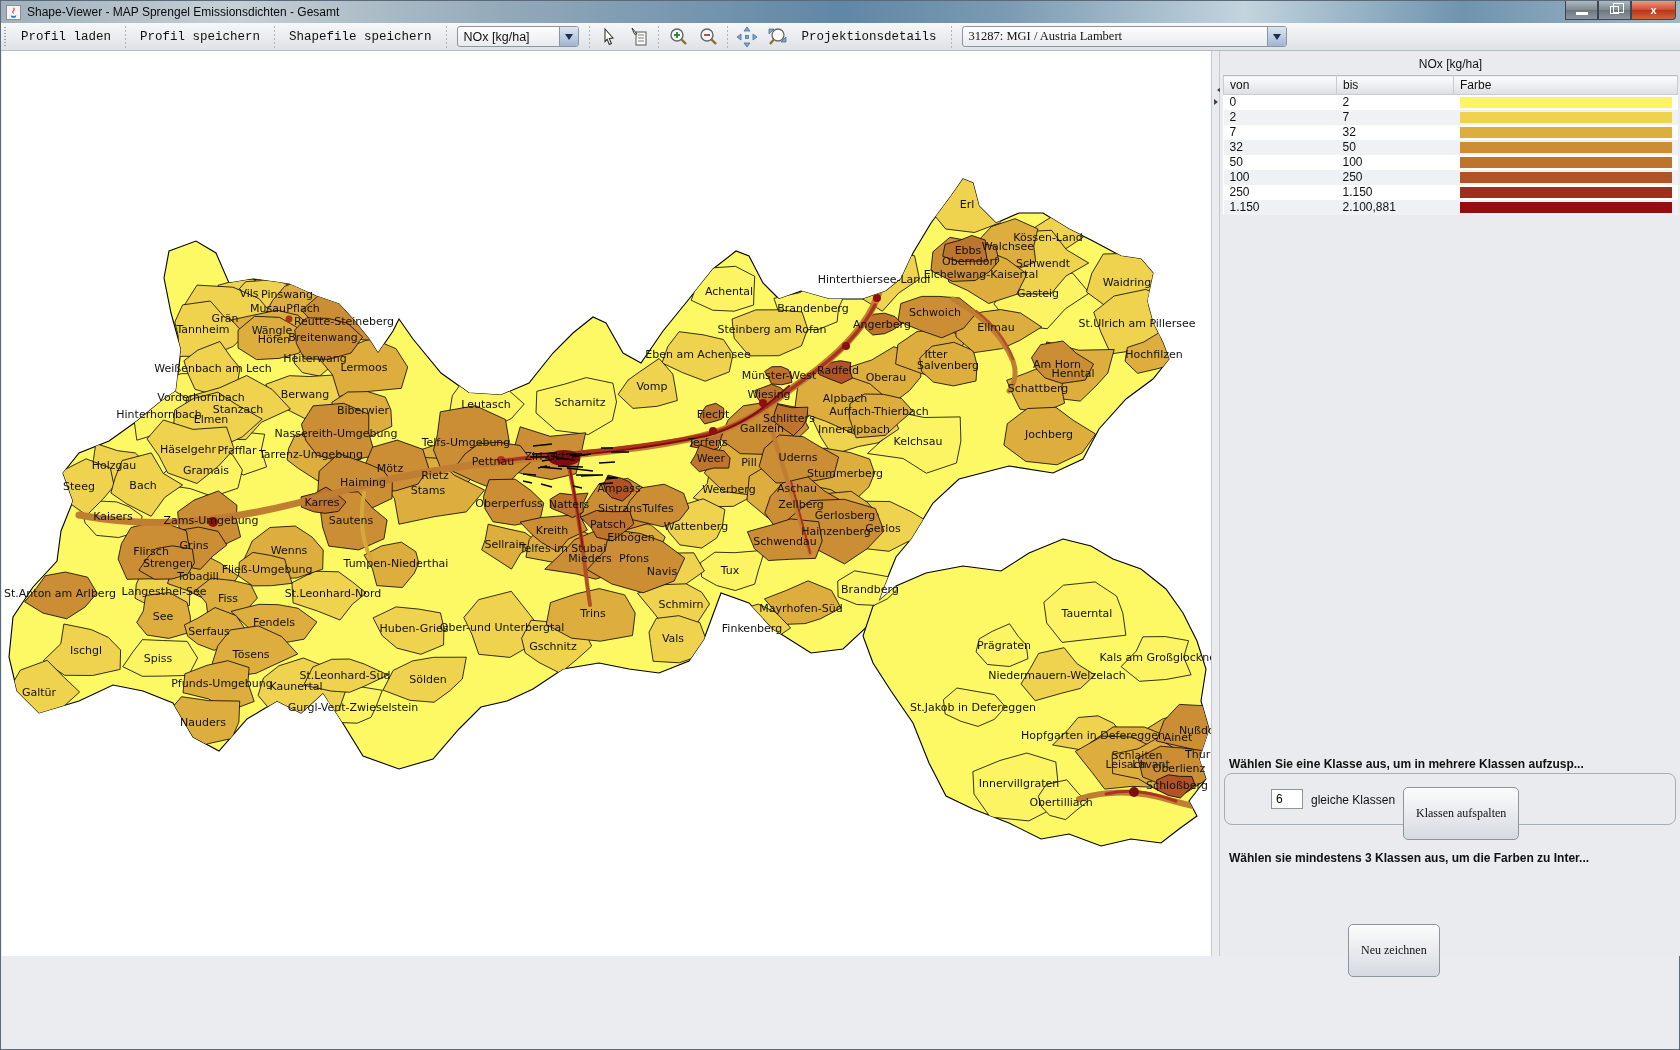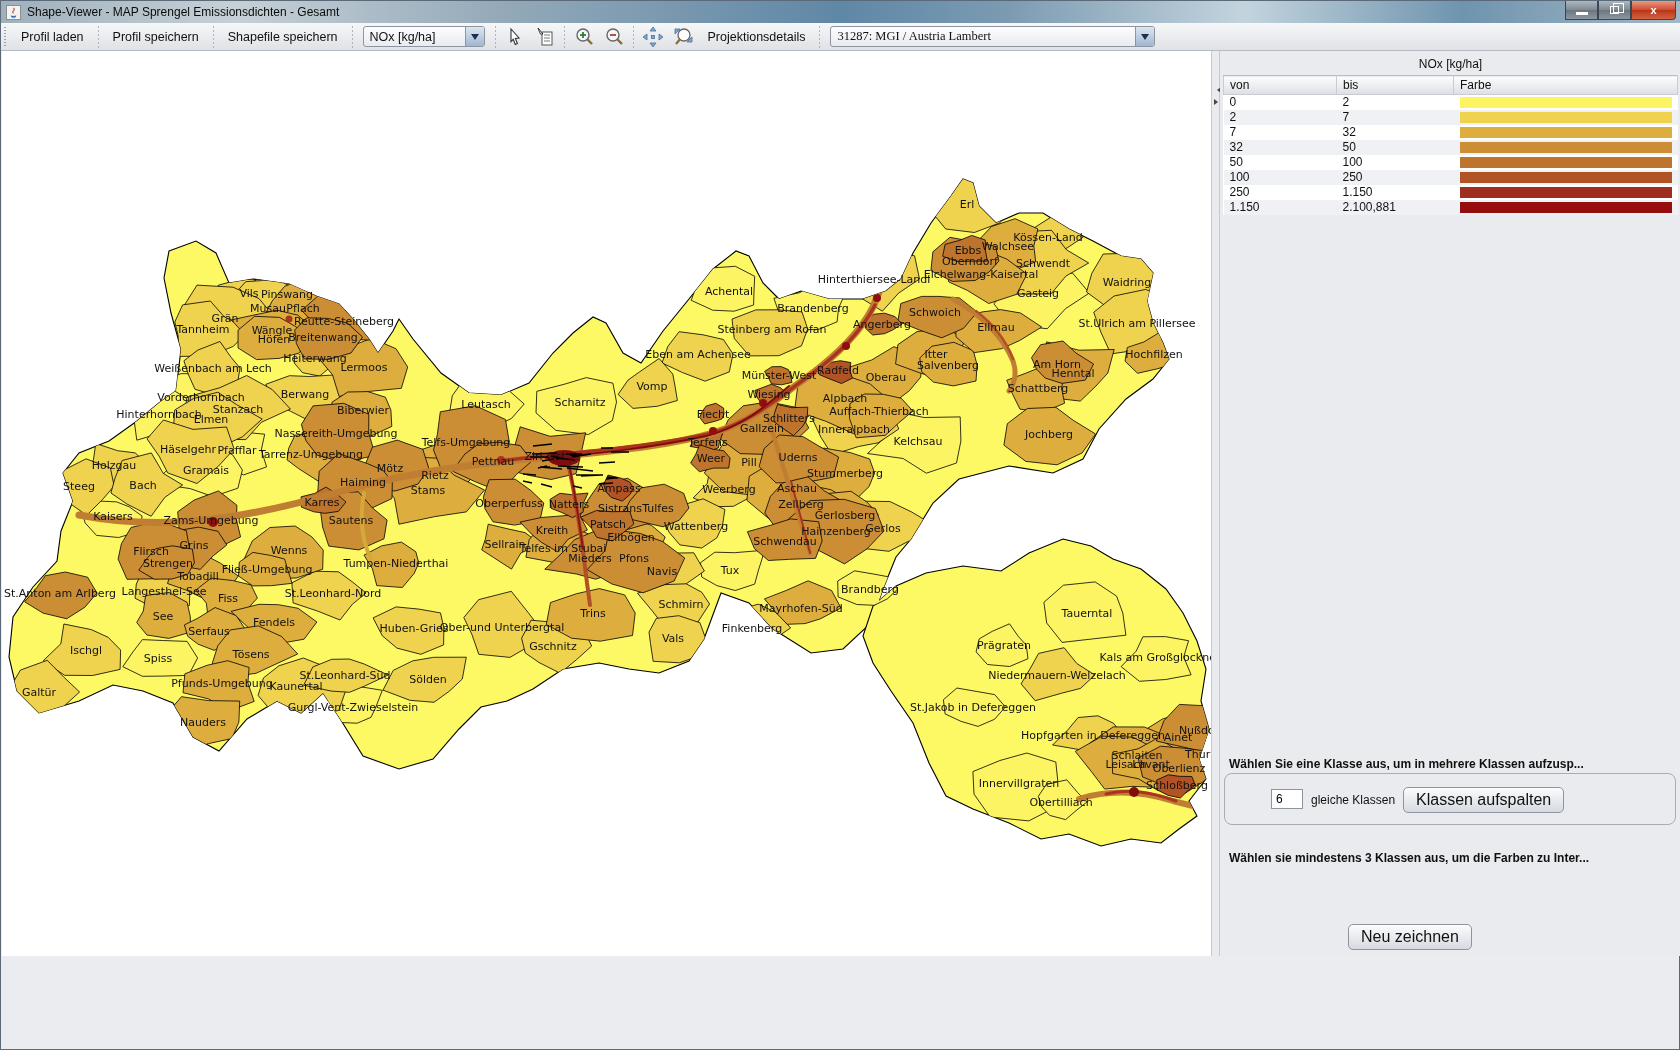--- a/index.html
+++ b/index.html
@@ -21,21 +21,21 @@
     border-bottom-right-radius:4px;width:45px;}
   .glyph-min{width:12px;height:3px;background:#fff;margin-top:6px;}
   .glyph-restore{width:9px;height:8px;border:1px solid #fff;position:relative;background:transparent;}
   .glyph-restore:before{content:"";position:absolute;left:2px;top:-4px;width:9px;height:8px;border:1px solid #fff;}
   
   .toolbar{position:absolute;left:0;top:22px;width:1680px;height:28px;
     background:linear-gradient(#F6F7F8,#DFE2E6);border-bottom:1px solid #B6BBC2;
     display:flex;align-items:center;font-size:12.5px;color:#111;}
   .tb-handle{width:3px;height:20px;margin:0 5px 0 3px;
     background-image:repeating-linear-gradient(#9aa1a9 0 1px,transparent 1px 3px);width:2px;}
-  .tb-btn{padding:4px 10px;white-space:nowrap;}
+  .tb-btn{padding:4px 10px;white-space:nowrap;font-family:Liberation Mono, monospace;}
   .tb-sep{width:1px;height:22px;margin:0 4px;
     background-image:repeating-linear-gradient(#AEB4BB 0 2px,transparent 2px 4px);}
   .combo{height:21px;border:1px solid #8E959E;border-radius:3px;
     background:linear-gradient(#FDFDFE,#E8EBEF);display:flex;align-items:center;
     font-size:12.5px;position:relative;}
   .combo .val{padding:0 6px;flex:1;white-space:nowrap;overflow:hidden;}
   .combo .arrowbox{width:19px;height:19px;border-left:1px solid #8E959E;border-radius:0 2px 2px 0;
     background:linear-gradient(#DCE6F2,#9FB6D2);display:flex;align-items:center;justify-content:center;}
   .combo .arrowbox:after{content:"";border:4px solid transparent;border-top:6px solid #1d2f4f;margin-top:5px;}
   .tb-icon{width:26px;height:24px;display:flex;align-items:center;justify-content:center;margin:0 2px;}
@@ -54,21 +54,21 @@
   .ltable{width:100%;border-collapse:collapse;background:#fff;}
   .ltable th{background:linear-gradient(#FDFDFE,#DCDFE3);border:1px solid #C8CCD2;border-top:1px solid #B8BDC4;
     font-weight:normal;text-align:left;padding:2px 6px;font-size:12px;height:17px;}
   .ltable td{padding:0 6px;font-size:12px;height:15px;border:none;}
   .ltable tr:nth-child(even) td{background:#EFF1F4;}
   .swatch{height:11px;margin:1px 0;}
   
   .boldlabel{position:absolute;left:9px;font-weight:bold;font-size:12px;white-space:nowrap;}
   .groupbox{position:absolute;left:4px;width:452px;border:1px solid #A6ADB6;border-radius:8px;background:#E9EBEE;}
   .nimbus-btn{border:1px solid #8E959E;border-radius:5px;background:linear-gradient(#FBFCFD,#D6DAE0);
-    font-size:16px;padding:3px 12px;color:#111;font-family:Liberation Sans, sans-serif;}
+    font-size:12px;padding:18px 12px;color:#111;font-family:Liberation Serif, serif;}
   .textfield{width:32px;height:20px;border:1px solid #8E959E;background:#fff;font-size:12px;
     text-align:left;padding:2px 4px;font-family:"Liberation Sans",sans-serif;}
   
   .statusbar{position:absolute;left:0;top:955px;width:1680px;height:25px;
     background:linear-gradient(#E6E9EC,#CFD3D8);border-top:1px solid #9AA0A8;
     display:flex;align-items:center;font-size:12px;color:#222;}
   .sb-sep{width:1px;height:18px;margin:0 6px;
     background-image:repeating-linear-gradient(#AEB4BB 0 2px,transparent 2px 4px);}
   .sb-swatch{width:9px;height:16px;background:#F6F1C6;border:1px solid #8a8f96;margin-left:4px;}
   svg text{font-family:"DejaVu Sans",sans-serif;}

